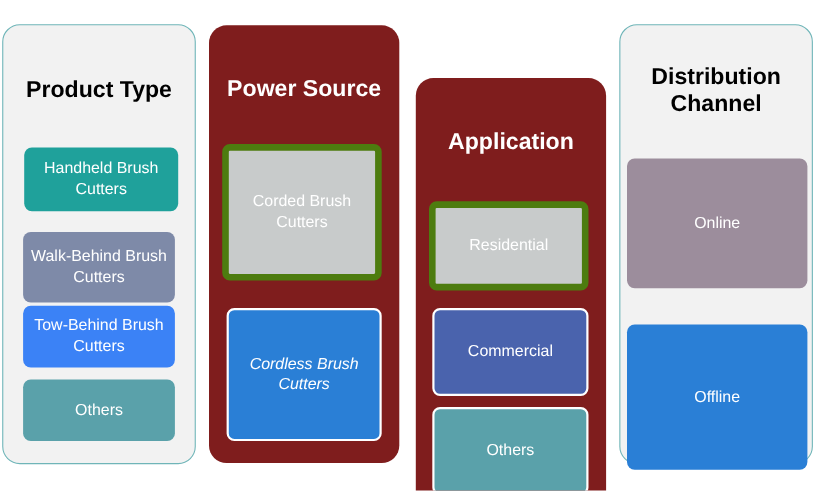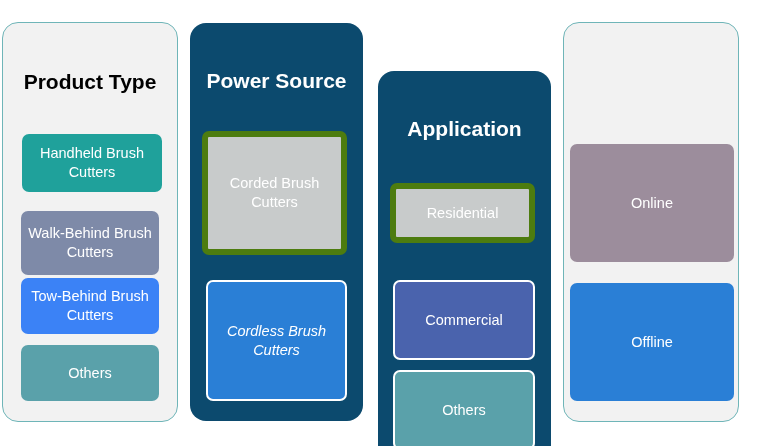--- a/index.html
+++ b/index.html
@@ -2,21 +2,21 @@
 <html><head>
 <meta charset="utf-8">
 <style>
   html, body { margin: 0; padding: 0; }
   body {
     width: 764px; height: 446px; background: #ffffff; position: relative; overflow: hidden;
     font-family: "Liberation Sans", "DejaVu Sans", sans-serif;
   }
   .panel { position: absolute; border-radius: 16px; box-sizing: border-box; }
   .panel.light { background: #f2f2f2; border: 1.5px solid #6fb5b8; }
-  .panel.dark { background: #0c4a6e; }
+  .panel.dark { background: #7f1d1d; }
   .title {
     position: absolute; left: 0; right: 0; text-align: center; font-weight: bold;
     font-size: 21px; line-height: 25px;
   }
   .panel.light .title { color: #000000; }
   .panel.dark .title { color: #ffffff; }
   .box {
     position: absolute; border-radius: 7px; box-sizing: border-box;
     display: flex; align-items: center; justify-content: center; text-align: center;
     color: #ffffff; font-size: 14.5px; line-height: 19px; padding: 0 6px;
@@ -36,21 +36,22 @@
 </div>
 
 <div class="panel dark" style="left:190px; top:23px; width:173px; height:398px;">
   <div class="title" style="top:45px;">Power Source</div>
   <div class="box soft" style="left:12px; top:108px; width:145px; height:124px; background:#c8cbcb;">Corded Brush Cutters</div>
   <div class="box outlined" style="left:16px; top:257px; width:141px; height:121px; background:#2a7fd6;font-style:italic;">Cordless Brush Cutters</div>
 </div>
 
 <div class="panel dark" style="left:378px; top:23px; width:173px; height:398px;margin-top:48px;">
   <div class="title" style="top:45px;">Application</div>
-  <div class="box soft" style="left:12px; top:112px; width:145px; height:60px; background:#c8cbcb;">Residential</div>
+  <div class="box soft" style="left:12px; top:112px; width:145px; height:81px; background:#c8cbcb;">Residential</div>
   <div class="box outlined" style="left:15px; top:209px; width:142px; height:80px; background:#4a63ad;">Commercial</div>
   <div class="box outlined" style="left:15px; top:299px; width:142px; height:80px; background:#5aa1aa;">Others</div>
 </div>
 
 <div class="panel light" style="left:563px; top:22px; width:176px; height:400px;">
+  <div class="title" style="top:34px; padding:0 20px;">Distribution Channel</div>
   <div class="box" style="left:6px; top:121px; width:164px; height:118px; background:#9c8d9c;">Online</div>
-  <div class="box" style="left:6px; top:260px; width:164px; height:118px; background:#2a7fd6;">Offline</div>
+  <div class="box" style="left:6px; top:272px; width:164px; height:132px; background:#2a7fd6;">Offline</div>
 </div>
 
 </body></html>

